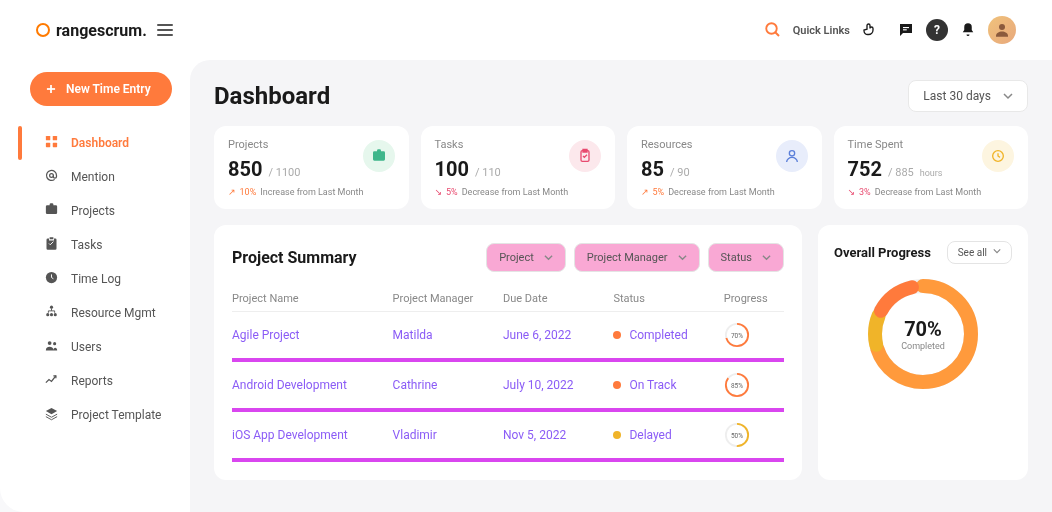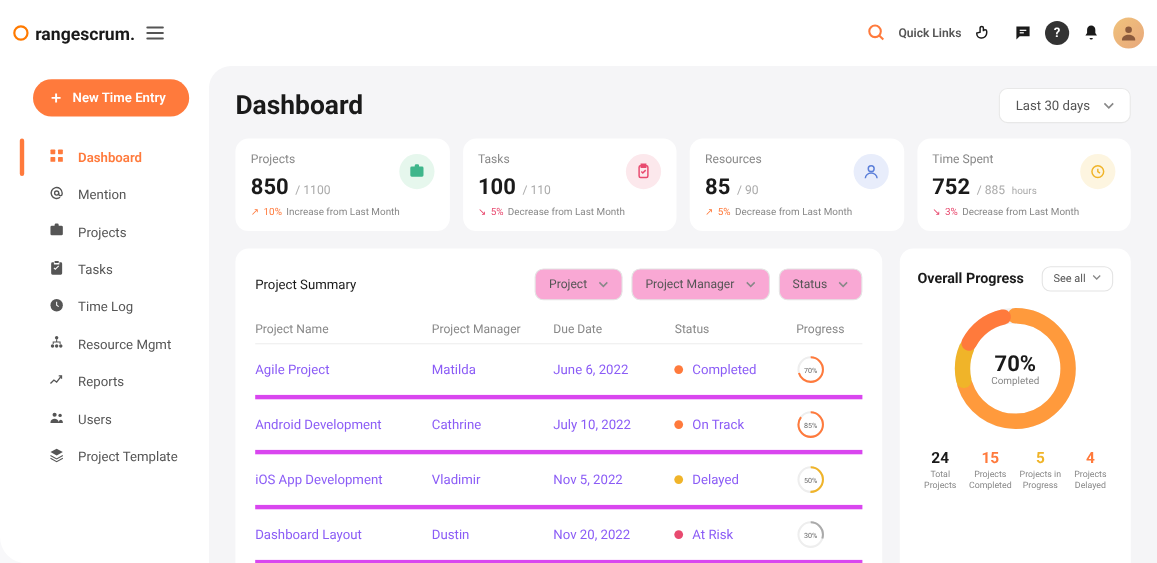--- a/index.html
+++ b/index.html
@@ -1,18 +1,18 @@
 <!DOCTYPE html>
 <html><head>
 <meta charset="utf-8">
 <style>
 *{margin:0;padding:0;box-sizing:border-box;font-family:-apple-system,BlinkMacSystemFont,"Segoe UI",Roboto,sans-serif}
 body{background:#f8f8fa;width:1052px;height:512px;overflow:hidden}
 .app{display:flex;flex-direction:column;height:100%;background:#fff;border-radius:0 0 24px 24px}
-.topbar{display:flex;align-items:center;padding:14px 12px;gap:4px}
+.topbar{display:flex;align-items:center;padding:14px 36px;gap:4px}
 .logo{display:flex;align-items:center;gap:6px;font-weight:700;font-size:16px;color:#1a1a1a}
 .logo-icon{width:14px;height:14px;border:2.5px solid #ff7a00;border-radius:50%;position:relative}
 .hamburger{display:flex;flex-direction:column;gap:3px;cursor:pointer;margin-left:6px}
 .hamburger span{width:16px;height:2px;background:#555;border-radius:1px}
 .topbar-spacer{flex:1}
 .search-icon svg{width:18px;height:18px}
 .quick-links{font-size:11px;color:#555;font-weight:600}
 .top-icon{width:32px;height:32px;display:flex;align-items:center;justify-content:center;cursor:pointer;color:#1a1a1a}
 .top-icon svg{width:18px;height:18px}
 .help-icon{width:22px;height:22px;border-radius:50%;background:#333;color:#fff;display:flex;align-items:center;justify-content:center;font-size:12px;font-weight:700}
@@ -42,21 +42,21 @@
 .stat-change .down{color:#e84a6f}
 .stat-icon{position:absolute;top:14px;right:14px;width:32px;height:32px;border-radius:50%;display:flex;align-items:center;justify-content:center}
 .stat-icon svg{width:16px;height:16px}
 .ic-green{background:#e6f7ed}
 .ic-pink{background:#fce8ec}
 .ic-blue{background:#e8edfb}
 .ic-yellow{background:#fdf5e0}
 .bottom-row{display:flex;gap:16px}
 .summary-card{flex:1;background:#fff;border-radius:12px;padding:18px}
 .summary-header{display:flex;align-items:center;gap:10px;margin-bottom:14px}
-.summary-title{font-size:12px;font-weight:400;color:#1a1a1a;flex:1}
+.summary-title{font-size:16px;font-weight:700;color:#1a1a1a;flex:1}
 .filter-btn{background:#f9a8d4;border:1px solid #e4e4e4;border-radius:8px;padding:7px 12px;font-size:11px;color:#555;display:flex;align-items:center;gap:10px;cursor:pointer}
 .filter-btn svg{width:9px;height:9px}
 .table{width:100%}
 .table-header{display:flex;font-size:11px;color:#888;padding:6px 0;border-bottom:1px solid #eee}
 .table-row{display:flex;font-size:12px;color:#8b5cf6;padding:10px 0;border-bottom:4px solid #d946ef;align-items:center}
 .col-name{flex:1.6}
 .col-mgr{flex:1.1}
 .col-date{flex:1.1}
 .col-status{flex:1.1;display:flex;align-items:center;gap:8px}
 .col-prog{flex:0.6;display:flex;align-items:center}
@@ -175,33 +175,33 @@
             <span><svg viewBox="0 0 24 24" fill="currentColor">
                 <circle cx="12" cy="5" r="2.5"></circle>
                 <circle cx="6" cy="17" r="2.5"></circle>
                 <circle cx="12" cy="17" r="2.5"></circle>
                 <circle cx="18" cy="17" r="2.5"></circle>
                 <path d="M12 7v4M12 11H7v3M12 11h5v3" stroke="currentColor" stroke-width="1.5" fill="none"></path>
               </svg></span>
             <span>Resource Mgmt</span>
           </div>
           <div class="nav-item">
+            <span><svg viewBox="0 0 24 24" fill="currentColor">
+                <circle cx="9" cy="8" r="3"></circle>
+                <circle cx="17" cy="9" r="2.5"></circle>
+                <path d="M3 19c0-3 3-5 6-5s6 2 6 5v1H3v-1zM15 19c0-2 1.5-3.5 3-3.5s3 1.5 3 3.5v1h-6v-1z"></path>
+              </svg></span>
+            <span>Users</span>
+          </div>
+          <div class="nav-item">
             <span><svg viewBox="0 0 24 24" fill="none" stroke="currentColor" stroke-width="2">
                 <path d="M3 17l5-5 4 3 7-9"></path>
                 <path d="M15 6h4v4"></path>
               </svg></span>
             <span>Reports</span>
-          </div>
-          <div class="nav-item">
-            <span><svg viewBox="0 0 24 24" fill="currentColor">
-                <circle cx="9" cy="8" r="3"></circle>
-                <circle cx="17" cy="9" r="2.5"></circle>
-                <path d="M3 19c0-3 3-5 6-5s6 2 6 5v1H3v-1zM15 19c0-2 1.5-3.5 3-3.5s3 1.5 3 3.5v1h-6v-1z"></path>
-              </svg></span>
-            <span>Users</span>
           </div>
           <div class="nav-item">
             <span><svg viewBox="0 0 24 24" fill="currentColor">
                 <path d="M12 3l9 5-9 5-9-5 9-5z"></path>
                 <path d="M3 13l9 5 9-5M3 17l9 5 9-5" fill="none" stroke="currentColor" stroke-width="1.5"></path>
               </svg></span>
             <span>Project Template</span>
           </div>
         </div>
     </div>
@@ -346,33 +346,20 @@
     <div class="col-date">Nov 5, 2022</div>
     <div class="col-status"><span class="status-dot" style="background:#f0b429"></span>Delayed</div>
     <div class="col-prog">
       <svg class="progress-ring" viewBox="0 0 28 28">
         <circle cx="14" cy="14" r="12" fill="none" stroke="#eee" stroke-width="2"></circle>
         <circle cx="14" cy="14" r="12" fill="none" stroke="#f0b429" stroke-width="2" stroke-dasharray="37.7 75.4" transform="rotate(-90 14 14)"></circle>
         <text x="14" y="17" text-anchor="middle" font-size="7" fill="#666">50%</text>
       </svg>
     </div>
                 </div>
-                <div class="table-row">
-    <div class="col-name">Dashboard Layout</div>
-    <div class="col-mgr">Dustin</div>
-    <div class="col-date">Nov 20, 2022</div>
-    <div class="col-status"><span class="status-dot" style="background:#e84a6f"></span>At Risk</div>
-    <div class="col-prog">
-      <svg class="progress-ring" viewBox="0 0 28 28">
-        <circle cx="14" cy="14" r="12" fill="none" stroke="#eee" stroke-width="2"></circle>
-        <circle cx="14" cy="14" r="12" fill="none" stroke="#aaa" stroke-width="2" stroke-dasharray="22.62 75.4" transform="rotate(-90 14 14)"></circle>
-        <text x="14" y="17" text-anchor="middle" font-size="7" fill="#666">30%</text>
-      </svg>
-    </div>
-                </div>
               </div>
           </div>
         </div>
 
         <div class="overall-card">
           <div class="overall-header">
             <div class="overall-title">Overall Progress</div>
             <div class="see-all">
               <span>See all</span>
               <svg width="8" height="8" viewBox="0 0 10 10">
@@ -387,35 +374,17 @@
                 <circle cx="60" cy="60" r="48" fill="none" stroke="#ff9a3c" stroke-width="14" stroke-dasharray="211 301" stroke-linecap="round" transform="rotate(-90 60 60)"></circle>
                 <circle cx="60" cy="60" r="48" fill="none" stroke="#f0b429" stroke-width="14" stroke-dasharray="30 301" stroke-dashoffset="-215" stroke-linecap="round" transform="rotate(-90 60 60)"></circle>
                 <circle cx="60" cy="60" r="48" fill="none" stroke="#ff7a3c" stroke-width="14" stroke-dasharray="40 301" stroke-dashoffset="-250" stroke-linecap="round" transform="rotate(-90 60 60)"></circle>
               </svg>
               <div class="donut-center">
                 <div class="donut-pct">70%</div>
                 <div class="donut-label">Completed</div>
               </div>
             </div>
           </div>
-          <div class="overall-stats" id="overall-stats">
-              <div class="ov-stat">
-                <div class="ov-num c-black">24</div>
-                <div class="ov-label">Total Projects</div>
-              </div>
-              <div class="ov-stat">
-                <div class="ov-num c-orange">15</div>
-                <div class="ov-label">Projects Completed</div>
-              </div>
-              <div class="ov-stat">
-                <div class="ov-num c-yellow">5</div>
-                <div class="ov-label">Projects in Progress</div>
-              </div>
-              <div class="ov-stat">
-                <div class="ov-num c-orange">4</div>
-                <div class="ov-label">Projects Delayed</div>
-              </div>
-            </div>
         </div>
       </div>
     </div>
   </div>
 </div>
 
 </body></html>

